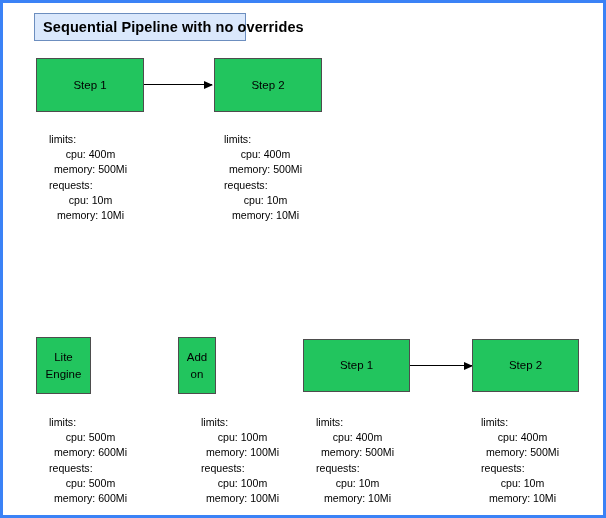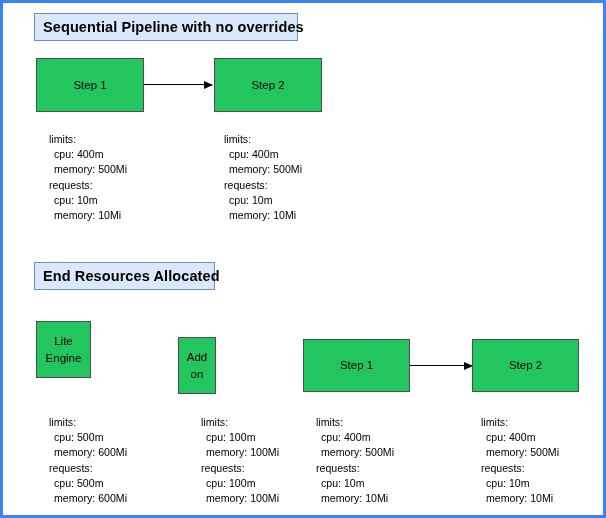--- a/index.html
+++ b/index.html
@@ -85,29 +85,30 @@
     color: #000000;
     white-space: nowrap;
   }
   .spec .key {
     display: block;
     padding-left: 12px;
   }
   .spec .val {
     display: block;
     padding-left: 17px;
+    text-align: center;
   }
 </style>
 </head>
 <body>
 
 <div class="page">
   <div class="canvas">
 
-    <div class="section-header" style="left:31px; top:10px; width:264px; height:28px;">Sequential Pipeline with no overrides</div>
+    <div class="section-header" style="left:31px; top:10px; width:212px; height:28px;">Sequential Pipeline with no overrides</div>
 
     <div class="node" style="left:33px; top:55px; width:108px; height:54px;">Step 1</div>
 
     <div class="arrow" style="left:141px; top:81px; width:68px;"></div>
 
     <div class="node" style="left:211px; top:55px; width:108px; height:54px;">Step 2</div>
 
     <div class="spec" style="left:34px; top:129px;">
       <span class="key">limits:</span>
       <span class="val">cpu: 400m</span>
@@ -119,23 +120,22 @@
 
     <div class="spec" style="left:209px; top:129px;">
       <span class="key">limits:</span>
       <span class="val">cpu: 400m</span>
       <span class="val">memory: 500Mi</span>
       <span class="key">requests:</span>
       <span class="val">cpu: 10m</span>
       <span class="val">memory: 10Mi</span>
     </div>
 
-    <div class="section-header" style="left:31px; top:259px; width:181px; height:28px;">End Resources Allocated</div>
 
-    <div class="node" style="left:33px; top:318px; width:55px; height:57px;">Lite
+    <div class="node" style="left:33px; top:334px; width:55px; height:57px;">Lite
 Engine</div>
 
     <div class="node" style="left:175px; top:334px; width:38px; height:57px;">Add on</div>
 
     <div class="node" style="left:300px; top:336px; width:107px; height:53px;">Step 1</div>
 
     <div class="arrow" style="left:407px; top:362px; width:62px;"></div>
 
     <div class="node" style="left:469px; top:336px; width:107px; height:53px;">Step 2</div>
 

